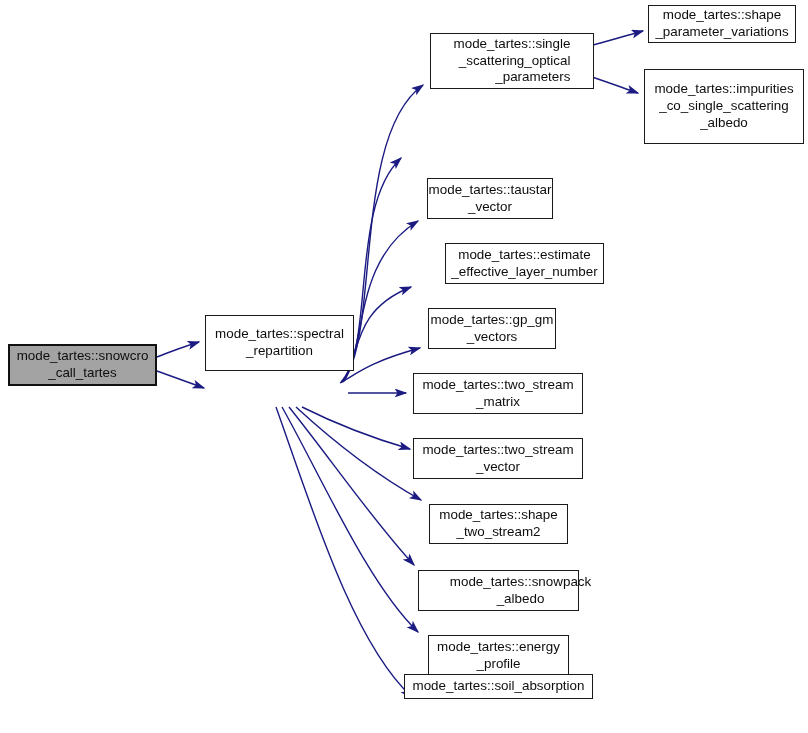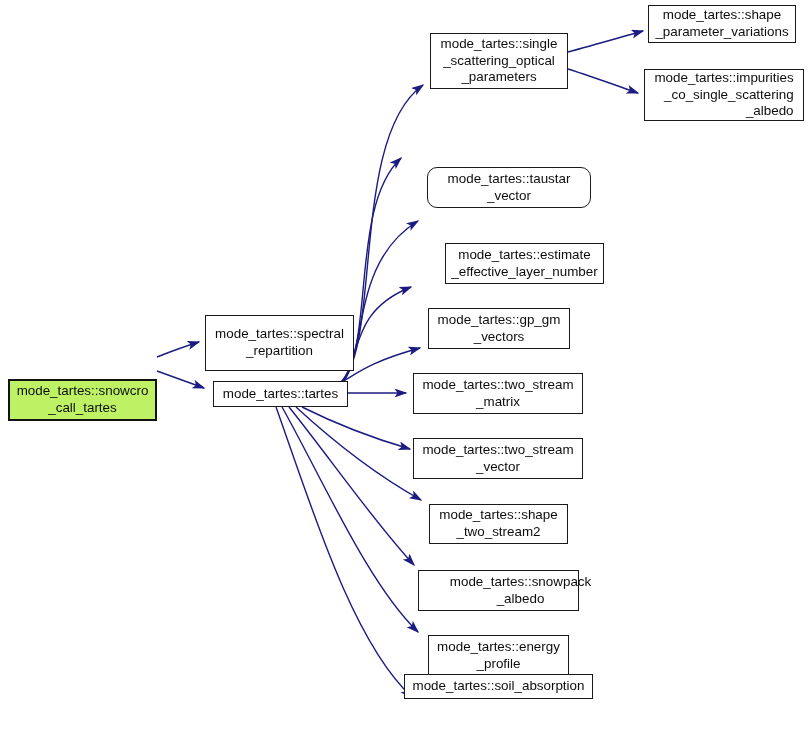--- a/index.html
+++ b/index.html
@@ -25,25 +25,24 @@
     align-items: center;
     justify-content: center;
     text-align: center;
     font-size: 13.4px;
     line-height: 16.8px;
     color: #0d0d0d;
     cursor: pointer;
   }
   .node span { white-space: pre-line; }
   .node.root {
-    background: #bef264;
+    background: #a3a3a3;
     border-width: 2px;
     border-color: #111111;
     cursor: default;
-    margin-top: 35px;
   }
 </style>
 </head>
 <body>
 
 <div class="canvas">
 
   <svg class="edge-layer" viewBox="0 0 808 733" xmlns="http://www.w3.org/2000/svg">
     <defs>
       <marker id="arrow" viewBox="0 0 13 9" refX="11.5" refY="4.5" markerWidth="13" markerHeight="9" orient="auto" markerUnits="userSpaceOnUse">
@@ -72,53 +71,50 @@
   <div class="node root" style="left:8px; top:344px; width:149px; height:42px;">
     <span>mode_tartes::snowcro
 _call_tartes</span>
   </div>
 
   <div class="node" style="left:205px; top:315px; width:149px; height:56px;">
     <span>mode_tartes::spectral
 _repartition</span>
   </div>
 
-  <div class="node" style="left:213px; top:381px; width:135px; height:26px;">
-    <span>mode_tartes::tartes</span>
-  </div>
 
-  <div class="node" style="left:430px; top:33px; width:138px; height:56px;">
+  <div class="node" style="left:430px; top:33px; width:164px; height:56px;text-align:right;">
     <span>mode_tartes::single
 _scattering_optical
 _parameters</span>
   </div>
 
   <div class="node" style="left:648px; top:5px; width:148px; height:38px;">
     <span>mode_tartes::shape
 _parameter_variations</span>
   </div>
 
-  <div class="node" style="left:644px; top:69px; width:160px; height:52px;text-align:right;">
+  <div class="node" style="left:644px; top:69px; width:160px; height:75px;">
     <span>mode_tartes::impurities
 _co_single_scattering
 _albedo</span>
   </div>
 
 
-  <div class="node" style="left:427px; top:167px; width:164px; height:41px;border-radius:10px;">
+  <div class="node" style="left:427px; top:178px; width:126px; height:41px;">
     <span>mode_tartes::taustar
 _vector</span>
   </div>
 
   <div class="node" style="left:419px; top:243px; width:159px; height:41px;margin-left:26px;">
     <span>mode_tartes::estimate
 _effective_layer_number</span>
   </div>
 
-  <div class="node" style="left:428px; top:308px; width:142px; height:41px;">
+  <div class="node" style="left:428px; top:308px; width:128px; height:41px;">
     <span>mode_tartes::gp_gm
 _vectors</span>
   </div>
 
   <div class="node" style="left:413px; top:373px; width:170px; height:41px;">
     <span>mode_tartes::two_stream
 _matrix</span>
   </div>
 
   <div class="node" style="left:413px; top:438px; width:170px; height:41px;">

